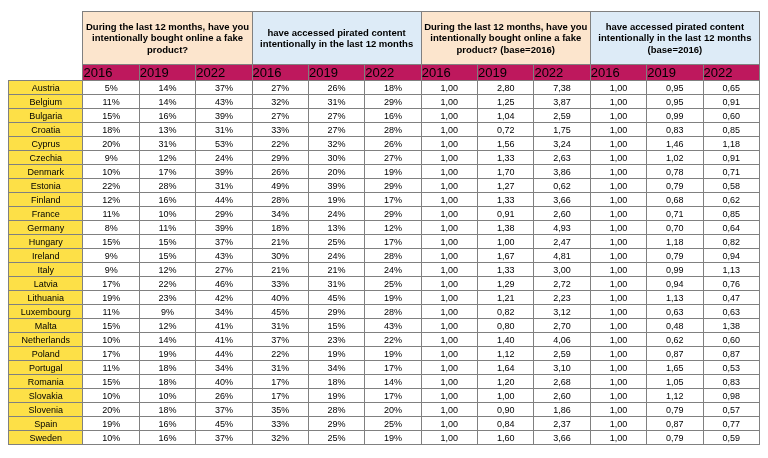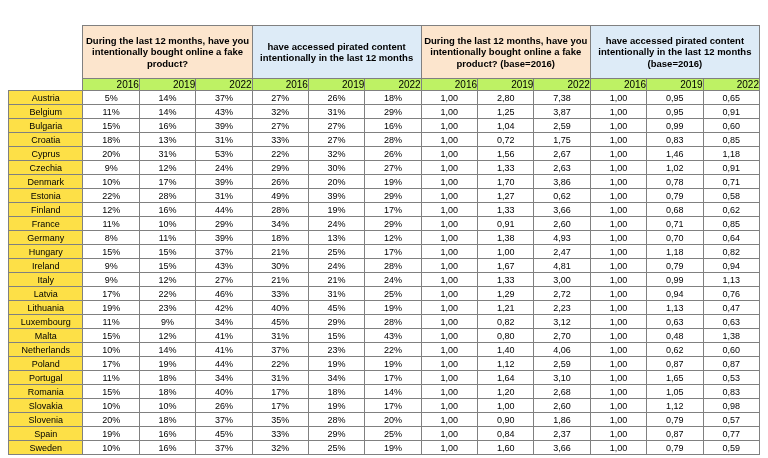--- a/index.html
+++ b/index.html
@@ -1,25 +1,25 @@
 <!DOCTYPE html>
 <html><head>
 <meta charset="utf-8">
 <style>
   html,body{margin:0;padding:0;background:#ffffff;}
   body{width:768px;height:458px;font-family:"Liberation Sans",sans-serif;overflow:hidden;}
-  .wrap{padding:17px 8px 0 8px;box-sizing:border-box;width:624px;margin-top:8px;}
+  .wrap{padding:11px 8px 0 8px;box-sizing:border-box;width:624px;}
   table.main{border-collapse:collapse;table-layout:fixed;width:752px;font-size:9px;}
   table.main td,table.main th{border:1px solid #808080;padding:0;}
   .grp{font-size:9.5px;font-weight:bold;text-align:center;line-height:1.18;padding:4px 3px;vertical-align:middle;}
   .grp.g1{background:#fce5cd;}
   .grp.g2{background:#ddebf7;}
   .grp.g3{background:#fce5cd;}
   .grp.g4{background:#ddebf7;}
-  .yr{font-size:10px;text-align:right;padding:6px 2px;vertical-align:middle;background:#bef264;}
+  .yr{font-size:13px;text-align:left;padding:6px 2px;vertical-align:middle;background:#be185d;}
   .ctry{background:#fde047;font-size:9px;text-align:center;padding:1px 2px;height:13px;}
   .val{text-align:center;font-size:9px;padding:1px 2px;height:13px;background:#ffffff;}
   .corner{border:none !important;background:transparent;}
   .topcell{height:52px;}
 </style>
 </head>
 <body>
 
 <div class="wrap">
   <table class="main">
@@ -126,21 +126,21 @@
         <tr>
           <td class="ctry">Cyprus</td>
           <td class="val">20%</td>
           <td class="val">31%</td>
           <td class="val">53%</td>
           <td class="val">22%</td>
           <td class="val">32%</td>
           <td class="val">26%</td>
           <td class="val">1,00</td>
           <td class="val">1,56</td>
-          <td class="val">2,67</td>
+          <td class="val">3,24</td>
           <td class="val">1,00</td>
           <td class="val">1,46</td>
           <td class="val">1,18</td>
         </tr>
         <tr>
           <td class="ctry">Czechia</td>
           <td class="val">9%</td>
           <td class="val">12%</td>
           <td class="val">24%</td>
           <td class="val">29%</td>

